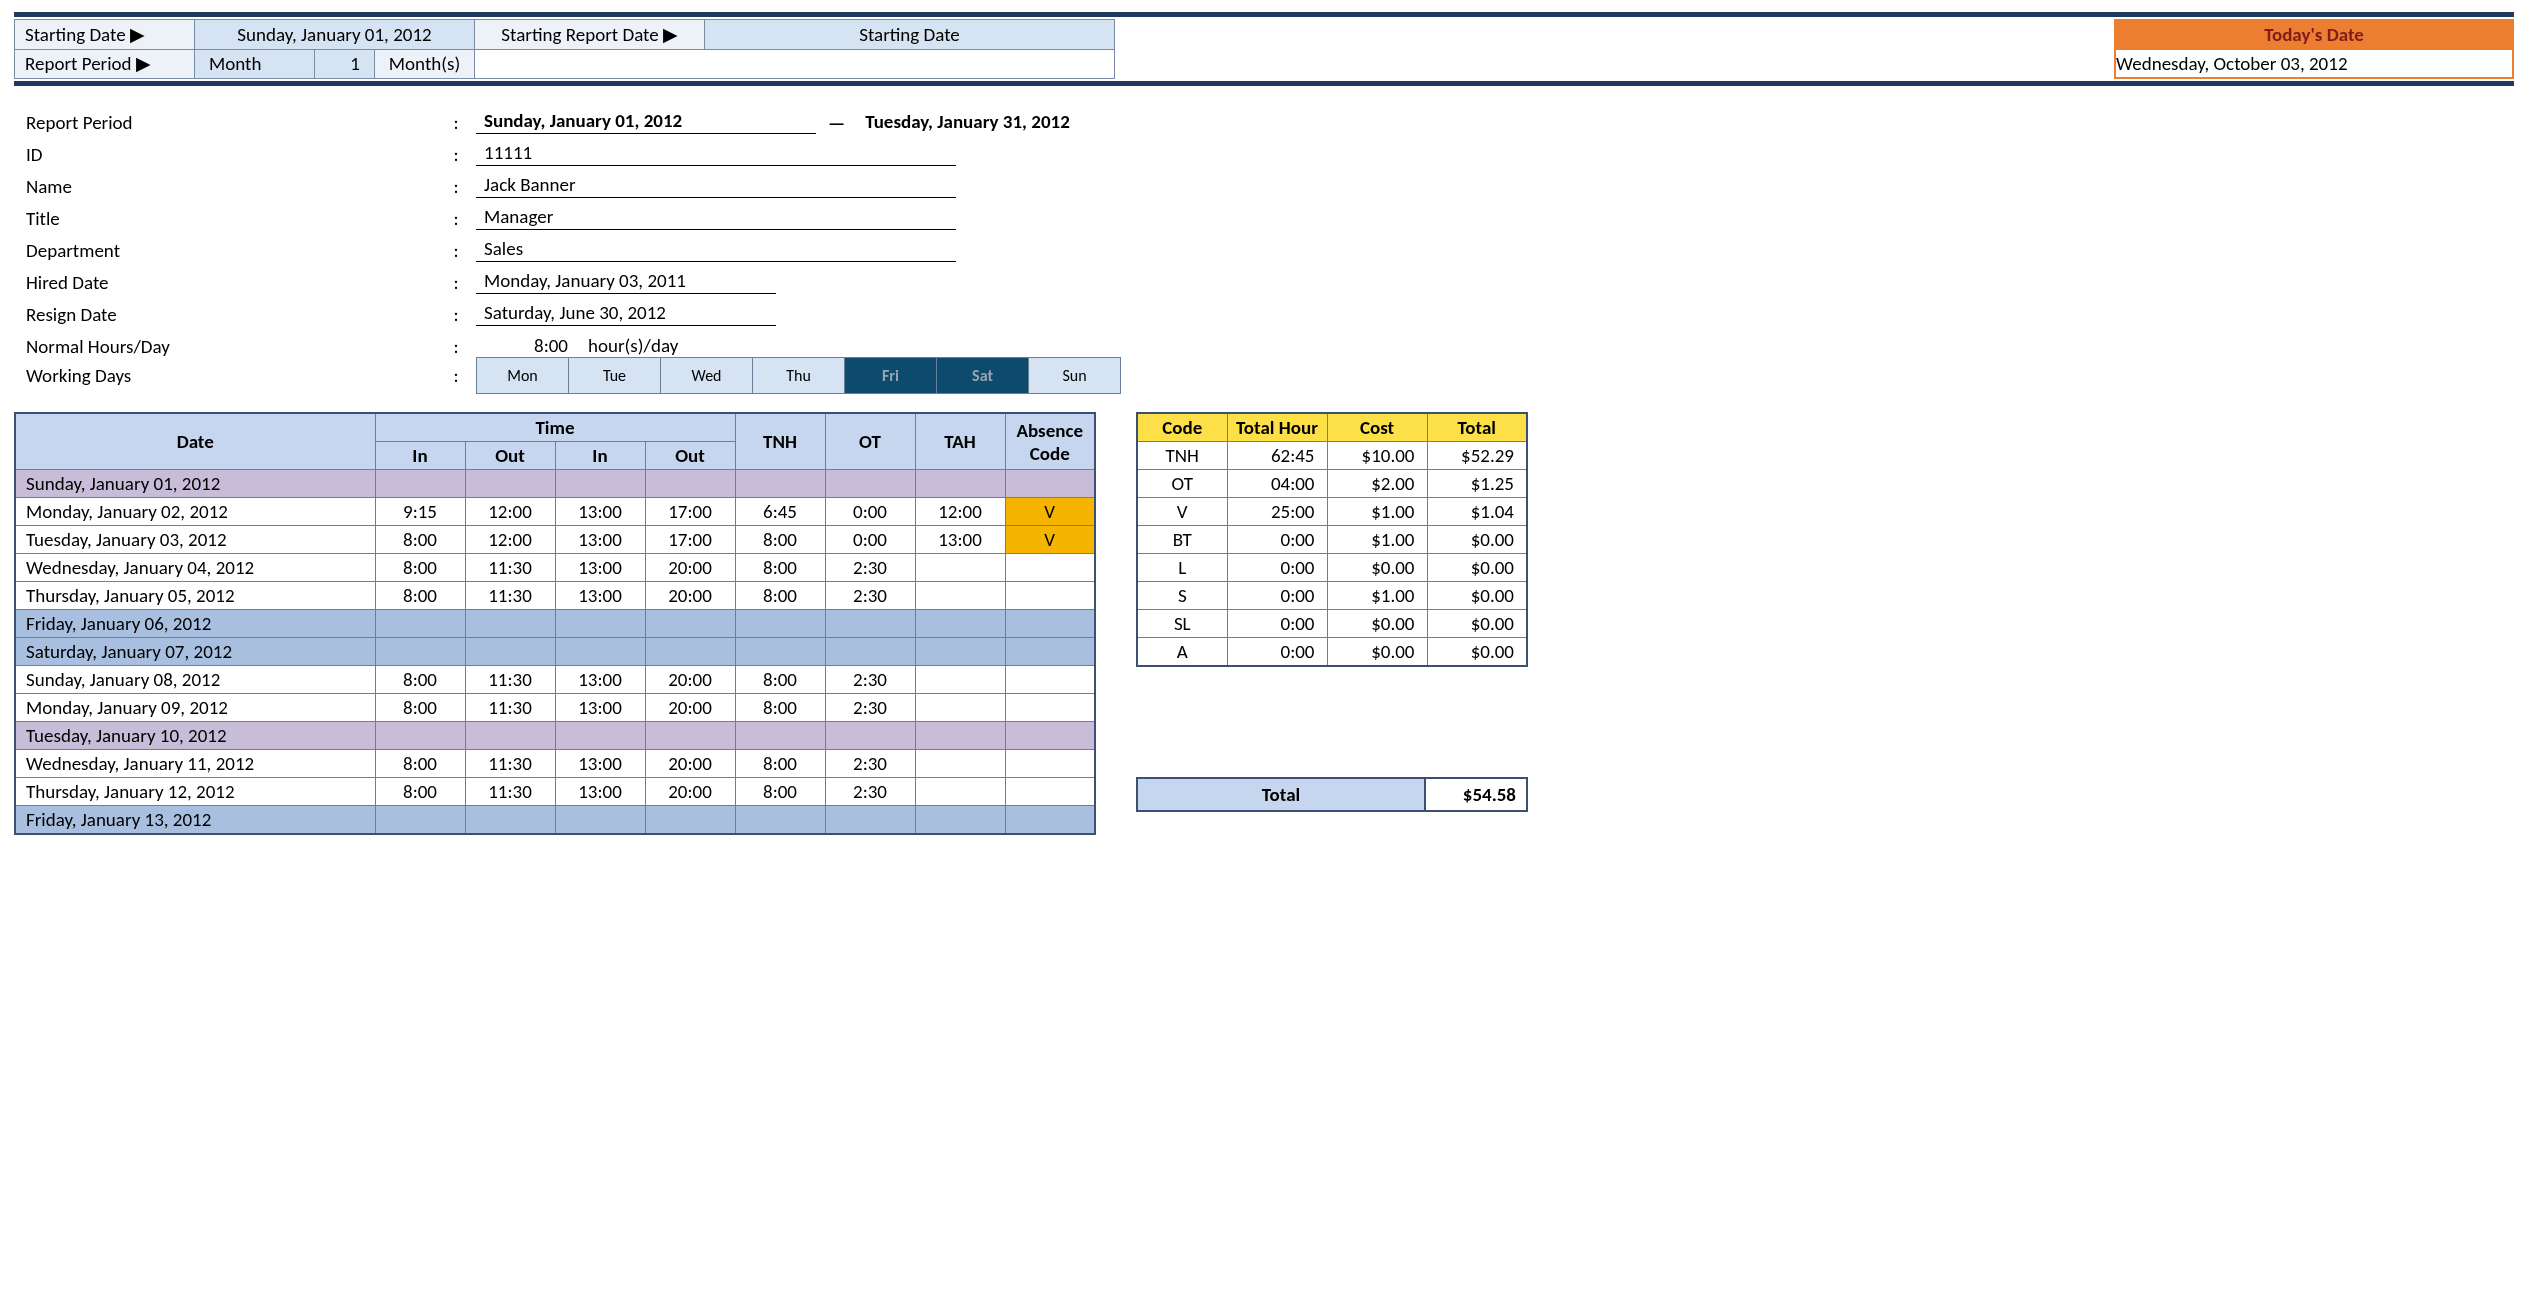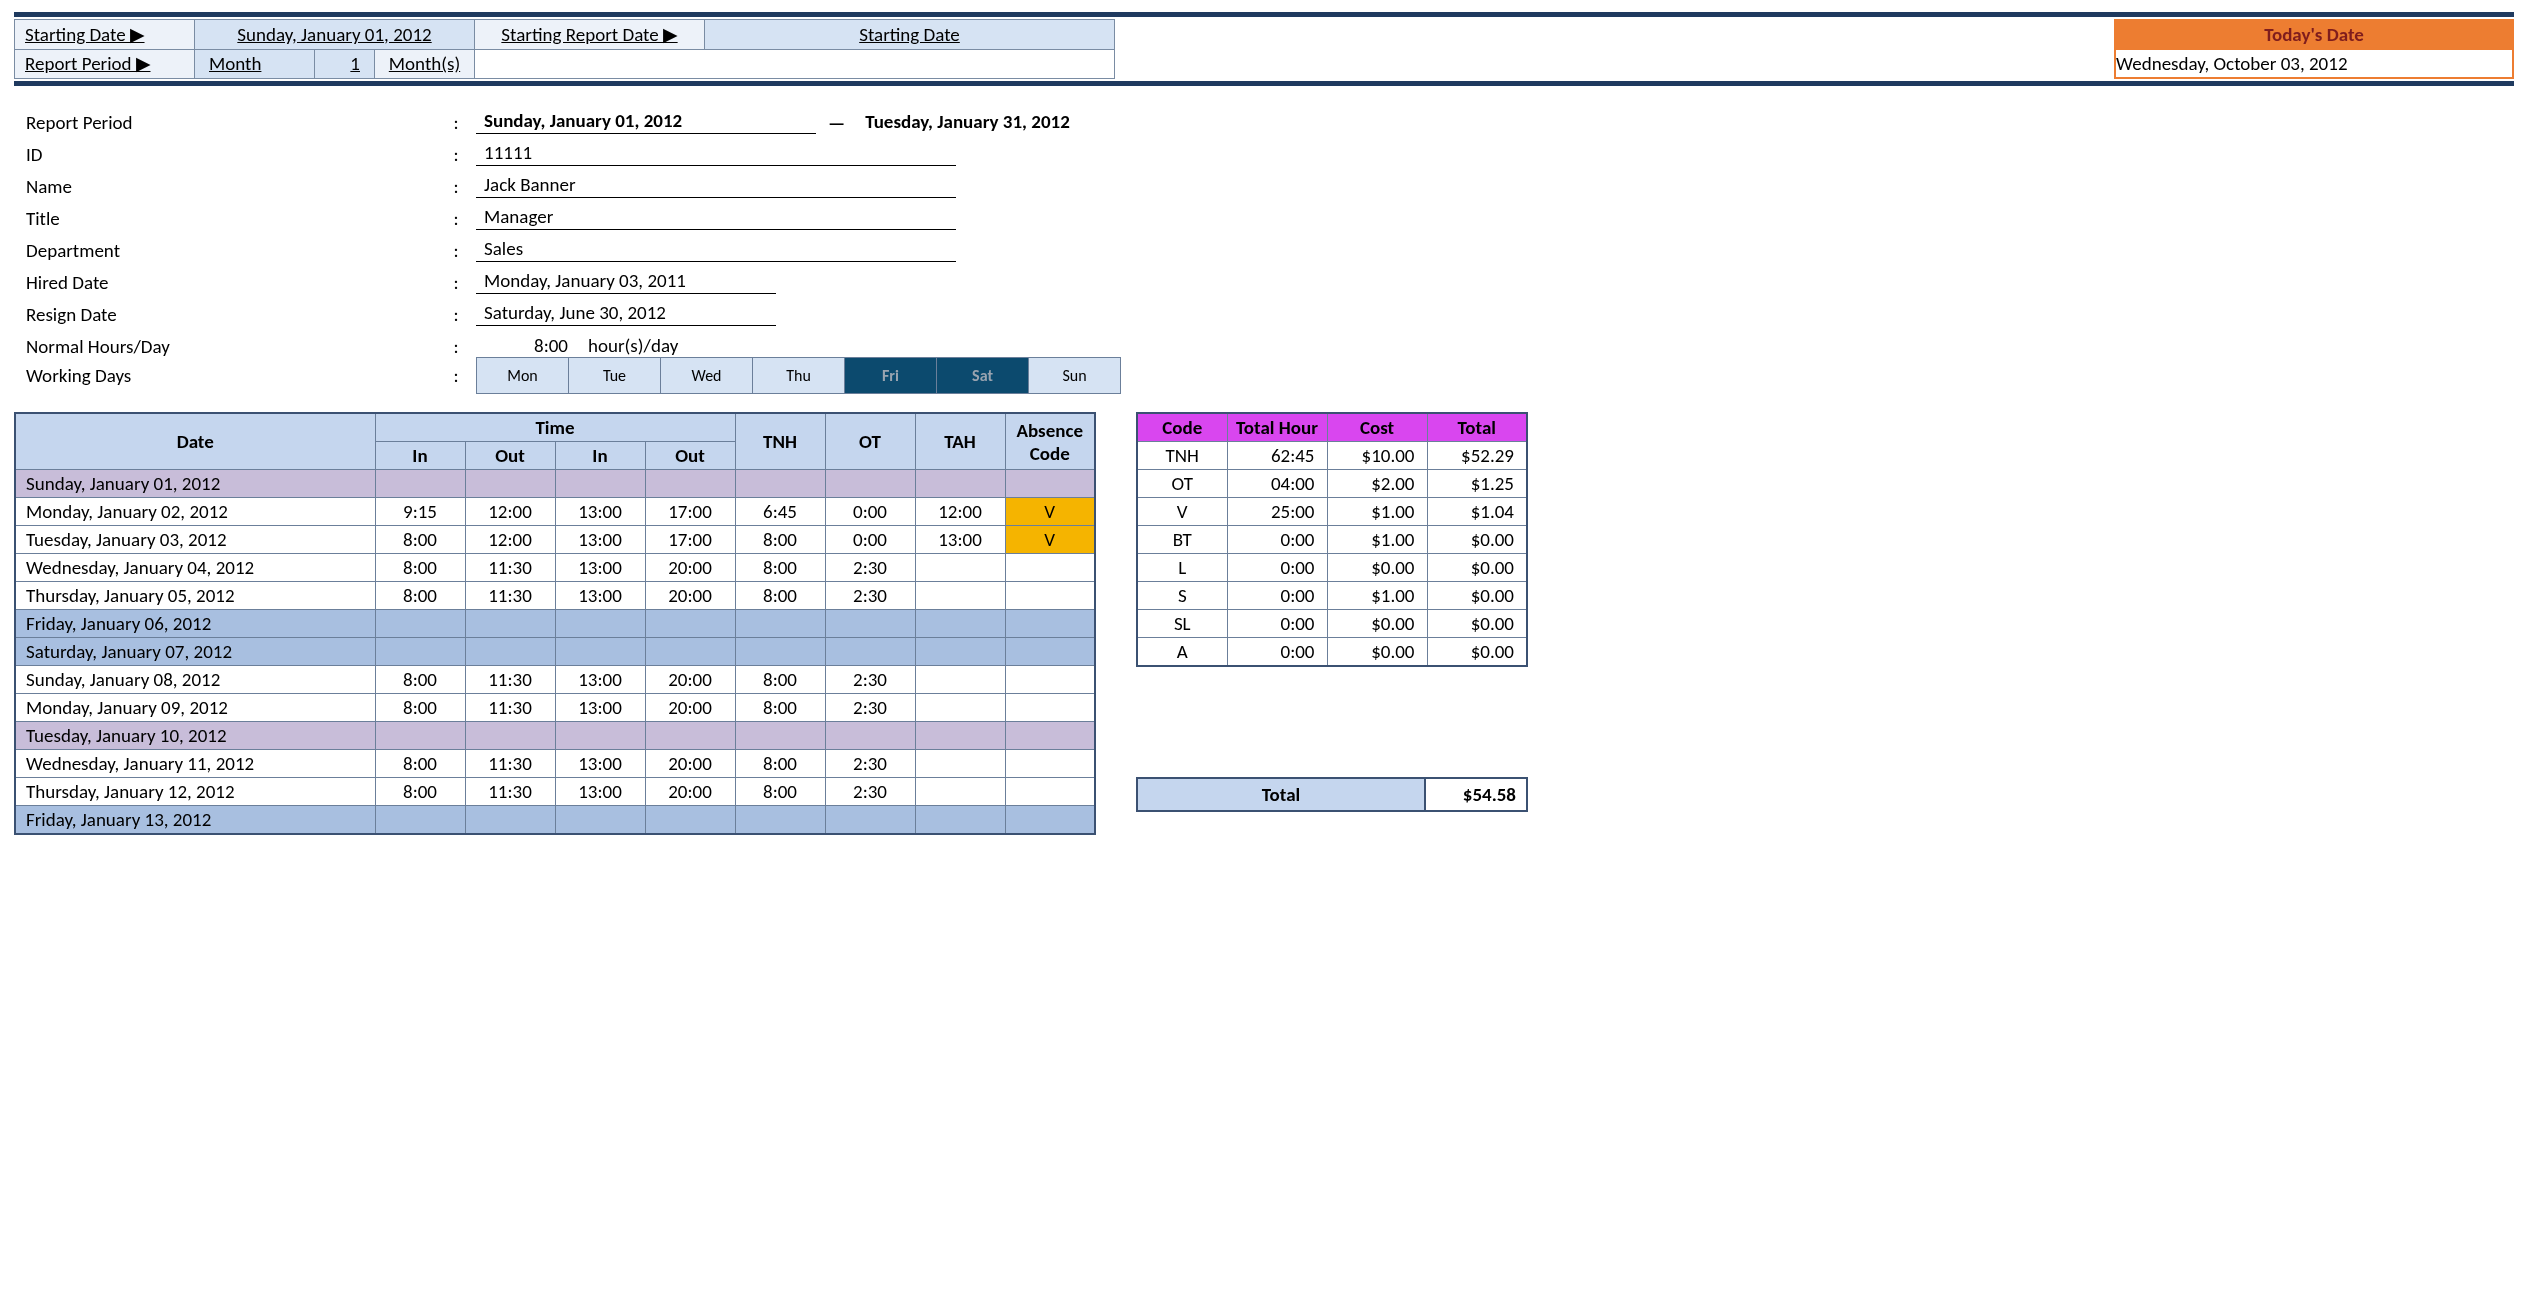--- a/index.html
+++ b/index.html
@@ -10,21 +10,21 @@
     background: #fff;
     padding: 12px 14px 0 14px;
     width: 2528px;
   }
   table { border-collapse: collapse; }
   .top-divider { height: 5px; background: #1f3a5f; margin-bottom: 2px; }
 
   
   .top-bar { display: flex; gap: 0; }
   .top-left { border: 1px solid #7a8ca3; }
-  .top-left td { border: 1px solid #7a8ca3; padding: 2px 10px; height: 28px; font-size: 19px; text-decoration: underline; }
+  .top-left td { border: 1px solid #7a8ca3; padding: 2px 10px; height: 28px; font-size: 19px; }
   .hdr-cell { background: #edf2f9; }
   .hdr-val  { background: #d6e3f3; text-align: center; }
   .hdr-val-left { background: #d6e3f3; text-align: left; }
   .right-align { text-align: right; }
   .today-box { margin-left: auto; width: 400px; }
   .today-hdr { background: #ed7d31; color: #7f1d1d; font-weight: bold; text-align: center; border: 2px solid #ed7d31; padding: 2px 0; }
   .today-val { background: #fff; text-align: left; border: 2px solid #ed7d31; border-top: none; padding: 2px 0; }
   .bottom-divider { height: 5px; background: #1f3a5f; margin: 2px 0 18px 0; }
 
   
@@ -51,21 +51,21 @@
   .ts-table td { text-align: center; }
   .ts-table td.date-cell { text-align: left; width: 360px; padding-left: 10px; }
   .row-purple td { background: #c8bdd9; }
   .row-blue td { background: #a8bfe0; }
   .row-white td { background: #fff; }
   .amber { background: #f5b400 !important; }
 
   
   .sum-table { border: 2px solid #3b5172; }
   .sum-table th, .sum-table td { border: 1px solid #6b7f9a; padding: 2px 8px; height: 28px; font-size: 19px; text-align: center; }
-  .sum-table th { background: #d946ef; font-weight: bold; }
+  .sum-table th { background: #fde047; font-weight: bold; }
   .sum-table td.num { text-align: right; padding-right: 12px; }
 
   .grand-total { display: flex; margin-top: 110px; border: 2px solid #3b5172; }
   .grand-total .lbl { background: #c5d6ee; font-weight: bold; flex: 1; text-align: center; padding: 4px 0; border-right: 2px solid #3b5172; }
   .grand-total .val { background: #fff; font-weight: bold; width: 100px; text-align: right; padding: 4px 10px; }
 </style>
 </head>
 <body>
 
 <div class="top-divider"></div>

